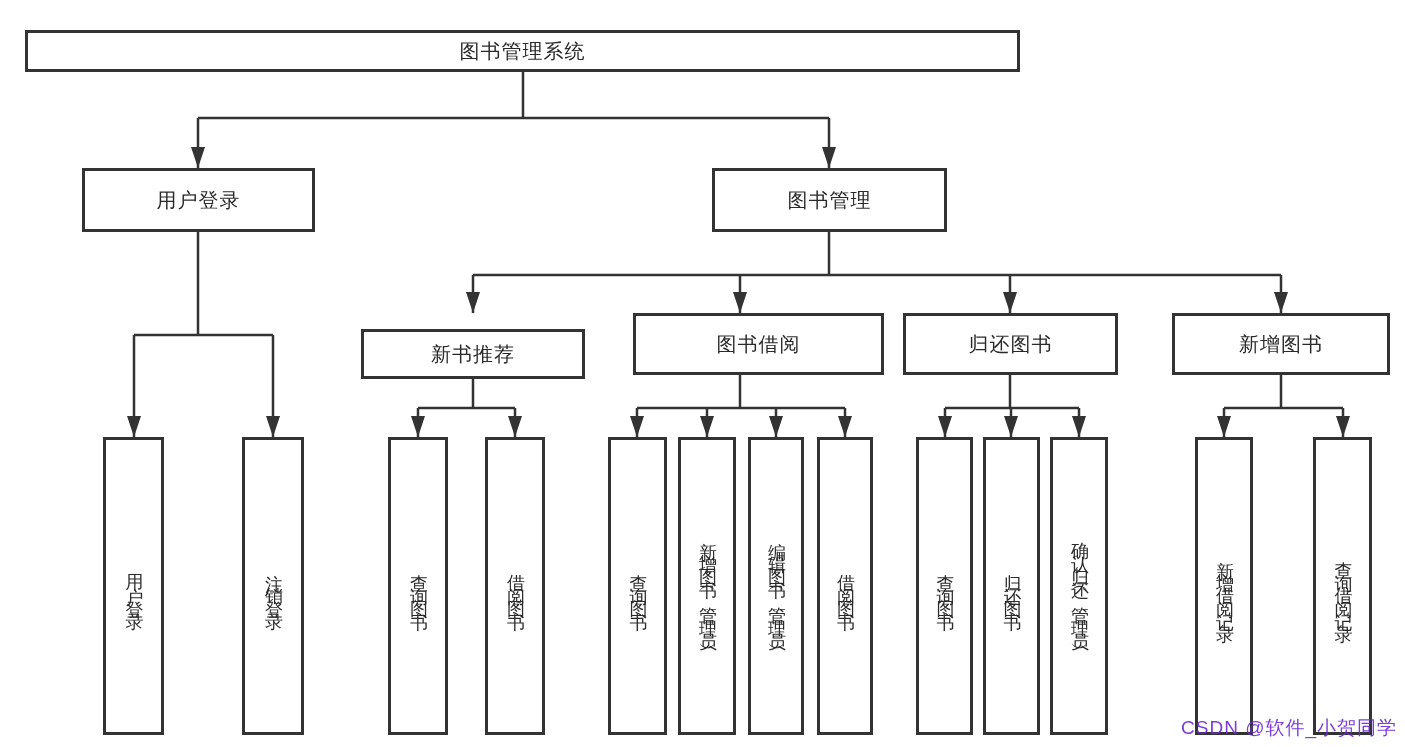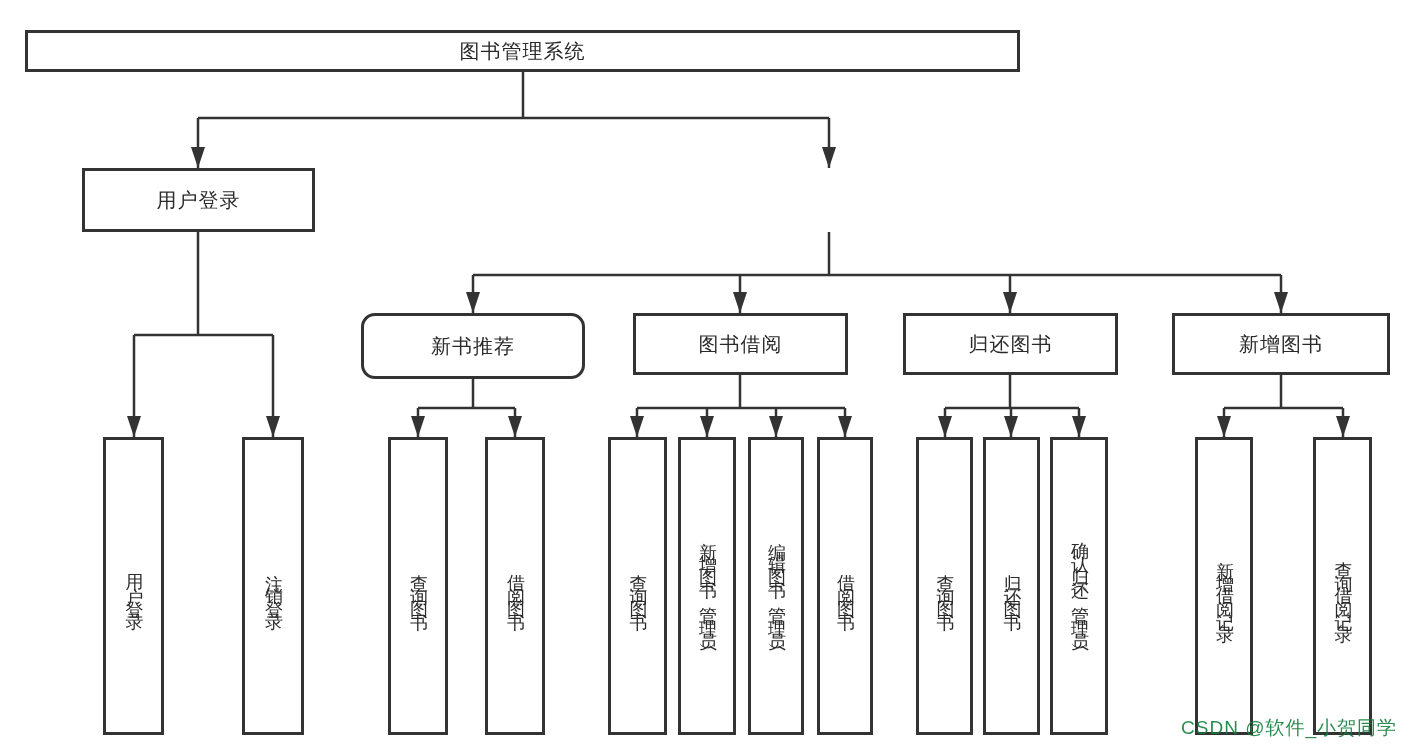--- a/index.html
+++ b/index.html
@@ -35,21 +35,21 @@
     font-size: 18px;
     letter-spacing: 13px;
     line-height: 1.1;
     white-space: nowrap;
   }
   .watermark {
     position: absolute;
     right: 8px;
     bottom: 6px;
     font-size: 19px;
-    color: #15803d;
+    color: #6d28d9;
     opacity: 0.9;
     letter-spacing: 1px;
     z-index: 2;
     white-space: nowrap;
   }
 </style>
 </head>
 <body>
 
 <div class="canvas">
@@ -100,23 +100,24 @@
       <path d="M1281 375 V408"></path>
       <path d="M1224 408 H1343"></path>
       <line x1="1224" y1="408" x2="1224" y2="437" marker-end="url(#arrow)"></line>
       <line x1="1343" y1="408" x2="1343" y2="437" marker-end="url(#arrow)"></line>
     </g>
   </svg>
 
   <div class="box h-box" style="left:25px; top:12px; width:995px; height:42px;margin-top:18px;">图书管理系统</div>
 
   <div class="box h-box" style="left:82px; top:168px; width:233px; height:64px;">用户登录</div>
+  <div class="box h-box" style="left:712px; top:168px; width:235px; height:64px;">图书管理</div>
 
-  <div class="box h-box" style="left:361px; top:313px; width:224px; height:66px;border-radius:14px;">新书推荐</div>
-  <div class="box h-box" style="left:633px; top:313px; width:215px; height:62px;">图书借阅</div>
+  <div class="box h-box" style="left:361px; top:329px; width:224px; height:50px;">新书推荐</div>
+  <div class="box h-box" style="left:633px; top:313px; width:251px; height:62px;">图书借阅</div>
   <div class="box h-box" style="left:903px; top:313px; width:215px; height:62px;">归还图书</div>
   <div class="box h-box" style="left:1172px; top:313px; width:218px; height:62px;">新增图书</div>
 
   <div class="box v-box" style="left:103px; top:437px; width:61px; height:298px;">
     <span>用户登录</span>
   </div>
   <div class="box v-box" style="left:242px; top:437px; width:62px; height:298px;">
     <span>注销登录</span>
   </div>
 

